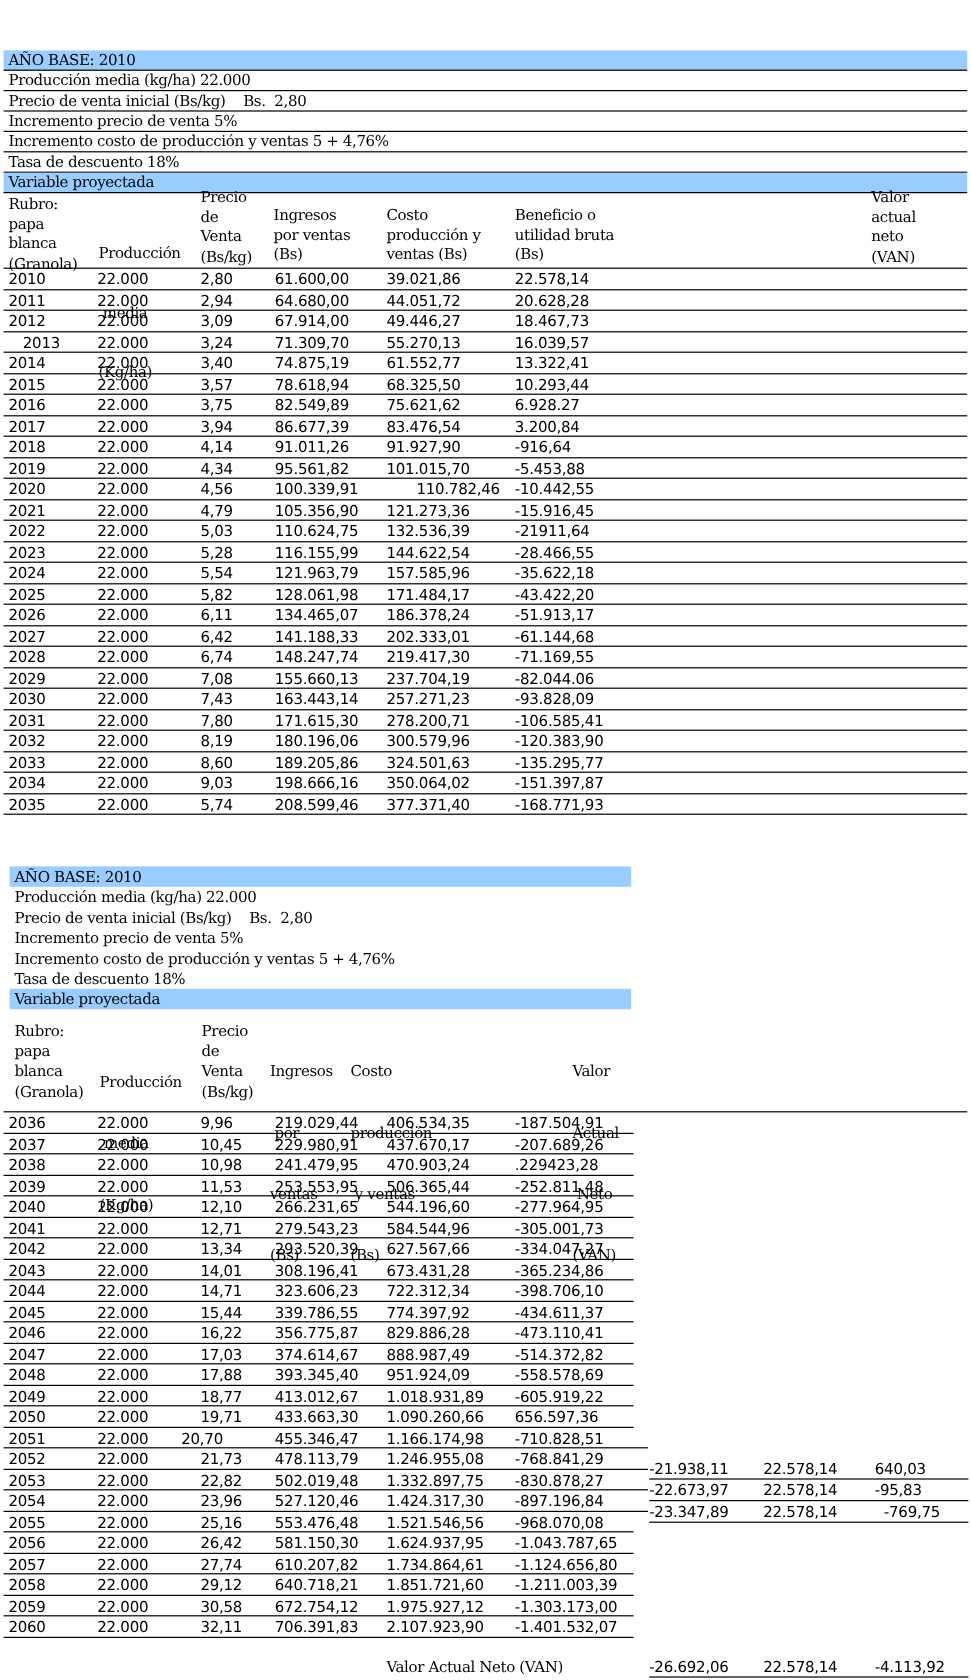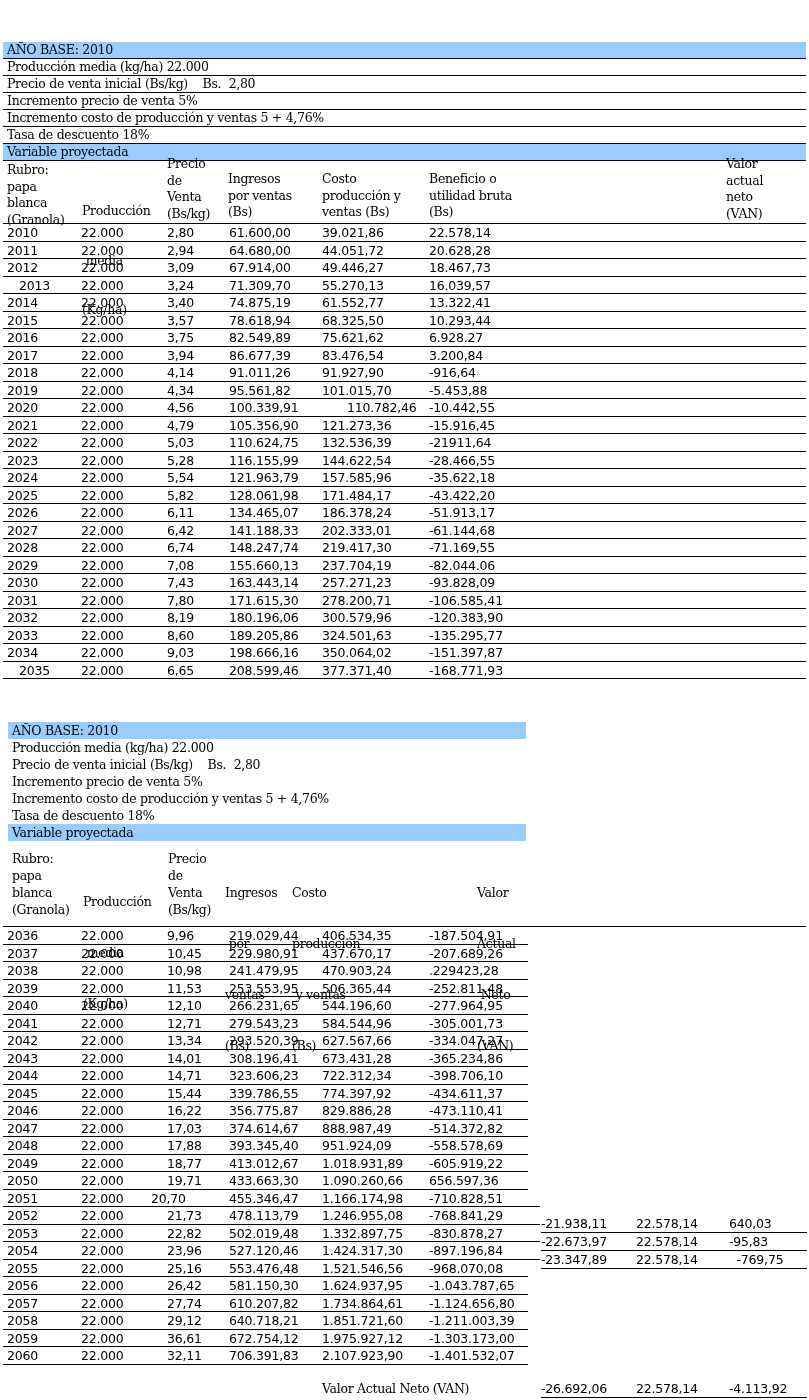--- a/index.html
+++ b/index.html
@@ -281,23 +281,23 @@
       </div>
       <div class="row mono">
         <span class="c" style="left: 4px;">2034</span>
         <span class="c" style="left: 78px;">22.000</span>
         <span class="c" style="left: 164px;">9,03</span>
         <span class="c" style="left: 226px;">198.666,16</span>
         <span class="c" style="left: 319px;">350.064,02</span>
         <span class="c" style="left: 426px;">-151.397,87</span>
       </div>
       <div class="row mono">
-        <span class="c" style="left: 4px; margin-left: 12px;">2035</span>
-        <span class="c" style="left: 78px;">22.000</span>
-        <span class="c" style="left: 164px;">6,65</span>
+        <span class="c" style="left: 4px;">2035</span>
+        <span class="c" style="left: 78px;">22.000</span>
+        <span class="c" style="left: 164px;">5,74</span>
         <span class="c" style="left: 226px;">208.599,46</span>
         <span class="c" style="left: 319px;">377.371,40</span>
         <span class="c" style="left: 426px;">-168.771,93</span>
       </div>
     </div>
 </div>
 
 <div id="s2">
   <div class="band serif">AÑO BASE: 2010</div>
   <div class="info serif">Producción media (kg/ha) 22.000</div>
@@ -527,21 +527,21 @@
       <span class="c" style="left: 4px;">2058</span>
       <span class="c" style="left: 78px;">22.000</span>
       <span class="c" style="left: 164px;">29,12</span>
       <span class="c" style="left: 226px;">640.718,21</span>
       <span class="c" style="left: 319px;">1.851.721,60</span>
       <span class="c" style="left: 426px;">-1.211.003,39</span>
     </div>
     <div class="row mono">
       <span class="c" style="left: 4px;">2059</span>
       <span class="c" style="left: 78px;">22.000</span>
-      <span class="c" style="left: 164px;">36,61</span>
+      <span class="c" style="left: 164px;">30,58</span>
       <span class="c" style="left: 226px;">672.754,12</span>
       <span class="c" style="left: 319px;">1.975.927,12</span>
       <span class="c" style="left: 426px;">-1.303.173,00</span>
     </div>
     <div class="row mono">
       <span class="c" style="left: 4px;">2060</span>
       <span class="c" style="left: 78px;">22.000</span>
       <span class="c" style="left: 164px;">32,11</span>
       <span class="c" style="left: 226px;">706.391,83</span>
       <span class="c" style="left: 319px;">2.107.923,90</span>

